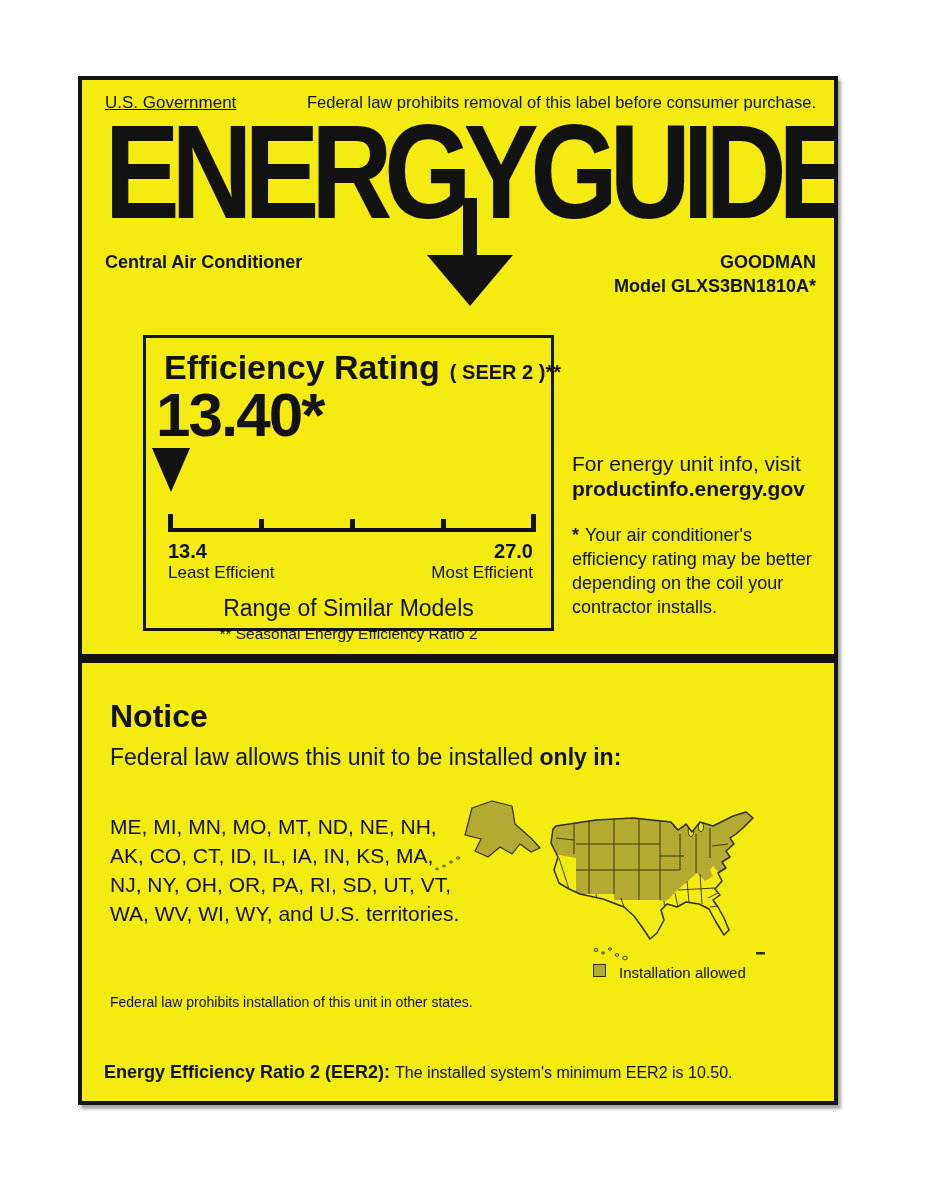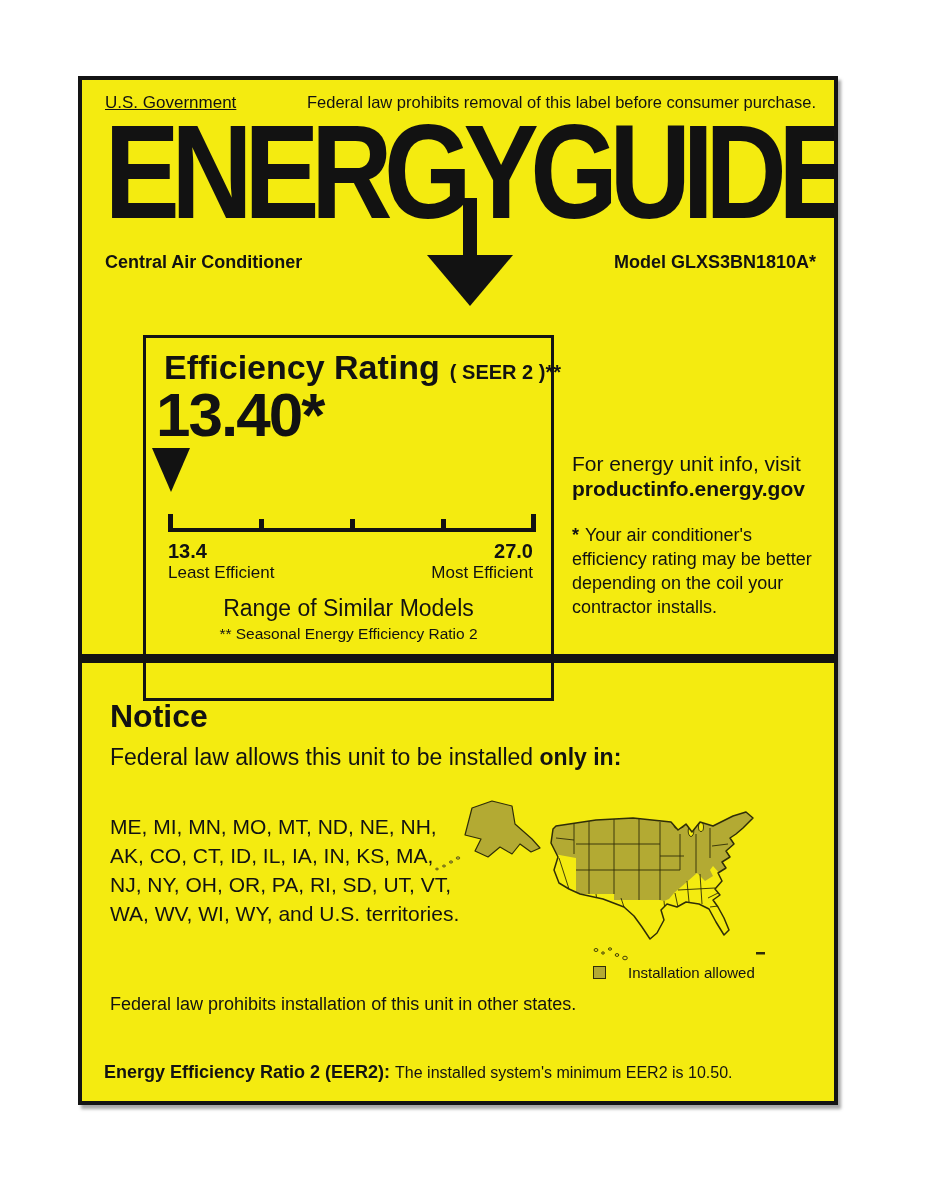--- a/index.html
+++ b/index.html
@@ -15,21 +15,21 @@
   .gov{left:23px;top:13px;font-size:17px;text-decoration:underline;}
   .removal{right:18px;top:13px;font-size:16.5px;}
   .logo{left:0;top:24px;width:100%;text-align:center;font-size:120px;font-weight:700;
         letter-spacing:-9px;line-height:1;white-space:nowrap;
         transform:scale(.94,1.12);transform-origin:center top;}
   .arrow{left:343px;top:118px;}
   
   .product{left:23px;top:170px;font-size:18px;font-weight:700;line-height:25px;}
   .brand{right:18px;top:170px;font-size:18px;font-weight:700;line-height:24px;text-align:right;}
   
-  .effbox{left:61px;top:255px;width:411px;height:366px;border:3px solid #141414;box-sizing:border-box;background:#F4EB10;}
+  .effbox{left:61px;top:255px;width:411px;height:296px;border:3px solid #141414;box-sizing:border-box;background:#F4EB10;}
   .efftitle{left:18px;top:10px;white-space:nowrap;}
   .efftitle .t1{font-size:34px;font-weight:700;}
   .efftitle .t2{font-size:20px;font-weight:700;margin-left:10px;}
   .effval{left:10px;top:46px;font-size:62px;font-weight:700;letter-spacing:-2px;line-height:1;}
   .pointer{left:6px;top:110px;}
   .scaleline{left:24px;top:190px;width:364px;height:4px;background:#121212;}
   .tick{width:5px;background:#121212;}
   .tick.end{height:18px;top:176px;}
   .tick.mid{height:9px;top:181px;}
   .minval{left:22px;top:202px;font-size:20px;font-weight:700;}
@@ -43,23 +43,23 @@
   .cost2{left:490px;top:397px;font-size:21px;font-weight:700;}
   .coilnote{left:490px;top:443px;width:258px;font-size:18px;line-height:24px;}
   .coilnote .ast{font-weight:700;margin-right:6px;}
   
   .divider{left:0;top:574px;width:100%;height:9px;background:#121212;}
   
   .noticetitle{left:28px;top:618px;font-size:32px;font-weight:700;}
   .allows{left:28px;top:664px;font-size:23px;}
   .states{left:28px;top:732px;font-size:21px;line-height:29px;}
   .map{left:346px;top:714px;}
-  .legend{left:511px;top:884px;font-size:15px;display:flex;align-items:center;gap:22px;}
+  .legend{left:511px;top:884px;font-size:15px;display:flex;gap:13px;}
   .swatch{display:inline-block;width:13px;height:13px;background:#B3AA33;border:1.6px solid #2F2D08;box-sizing:border-box;}
-  .prohibits{left:28px;top:914px;font-size:18px;}
+  .prohibits{left:28px;top:914px;font-size:14px;}
   .eer2{left:22px;top:982px;font-size:16px;white-space:nowrap;}
   .eer2 .b{font-size:18px;margin-right:5px;}
   
   .us-outline{fill:none;stroke:#2F2D08;stroke-width:1.5;stroke-linejoin:round;}
   .us-fill{fill:#F4EB10;}
   .allowedfill{fill:#B3AA33;}
   .stateline{fill:none;stroke:#2F2D08;stroke-width:0.9;stroke-linejoin:round;}
   .lake{fill:#F4EB10;stroke:#2F2D08;stroke-width:0.9;}
   .isle{fill:#F4EB10;stroke:#2F2D08;stroke-width:0.9;}
   .ak{fill:#B3AA33;stroke:#2F2D08;stroke-width:1.2;stroke-linejoin:round;}
@@ -78,20 +78,21 @@
   <svg class="abs arrow" width="90" height="110" viewBox="0 0 90 110">
     <rect x="38" y="0" width="14" height="62" fill="#121212"></rect>
     <polygon points="2,57 88,57 45,108" fill="#121212"></polygon>
   </svg>
 
   <div class="abs product">
     <div>Central Air Conditioner</div>
   </div>
 
   <div class="abs brand">
+    <div>GOODMAN</div>
     <div>Model GLXS3BN1810A*</div>
   </div>
 
   <div class="abs effbox">
     <div class="abs efftitle">
       <span class="t1">Efficiency Rating</span><span class="t2">( SEER 2 )**</span>
     </div>
     <div class="abs effval">13.40*</div>
 
     <svg class="abs pointer" width="38" height="44" viewBox="0 0 38 44">

